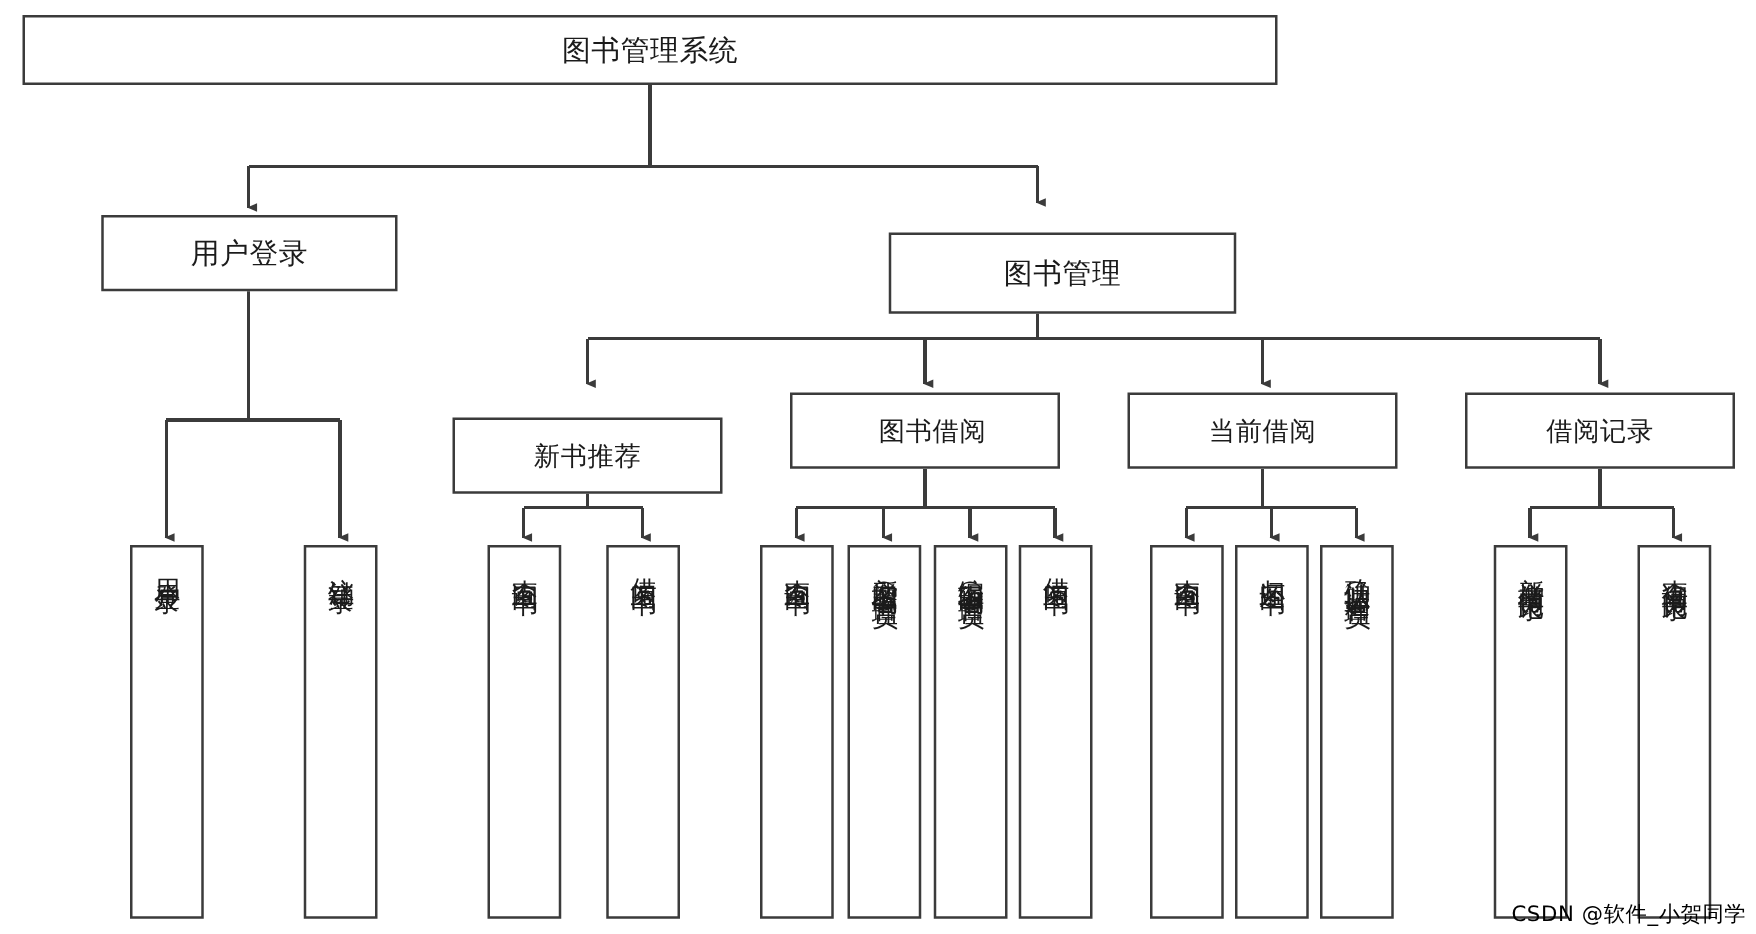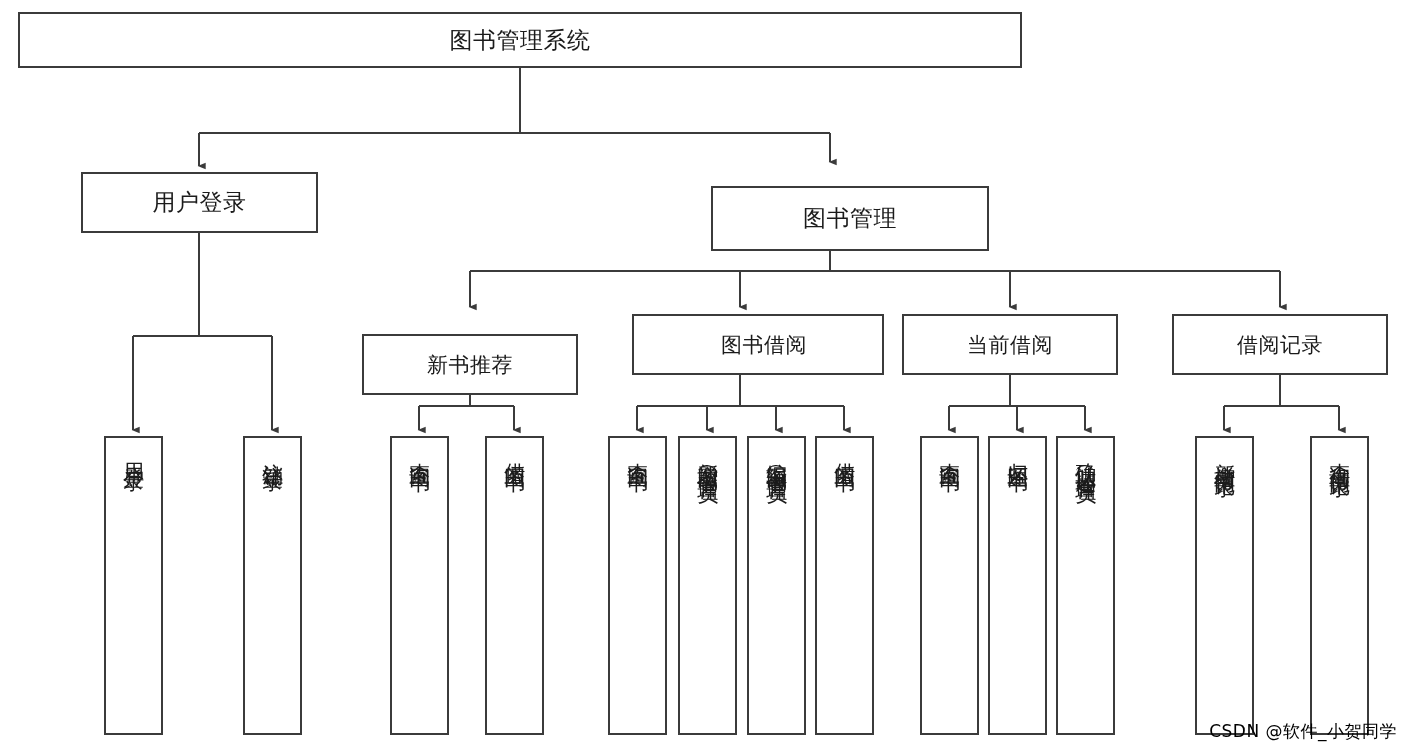--- a/index.html
+++ b/index.html
@@ -130,21 +130,21 @@
   <div class="node h" style="left:81px; top:172px; width:237px; height:61px;">
     <span>用户登录</span>
   </div>
   <div class="node h" style="left:711px; top:168px; width:278px; height:65px;margin-top:18px;">
     <span>图书管理</span>
   </div>
 
   <div class="node h-small" style="left:362px; top:314px; width:216px; height:61px;margin-top:20px;">
     <span>新书推荐</span>
   </div>
-  <div class="node h-small" style="left:632px; top:314px; width:252px; height:61px;padding-left:12px;">
+  <div class="node h-small" style="left:632px; top:314px; width:216px; height:61px;padding-left:12px;">
     <span>图书借阅</span>
   </div>
   <div class="node h-small" style="left:1172px; top:314px; width:216px; height:61px;">
     <span>借阅记录</span>
   </div>
   <div class="node h-small" style="left:902px; top:314px; width:216px; height:61px;">
     <span>当前借阅</span>
   </div>
 
   <div class="node v" style="left:104px; top:436px; width:59px; height:299px;">

